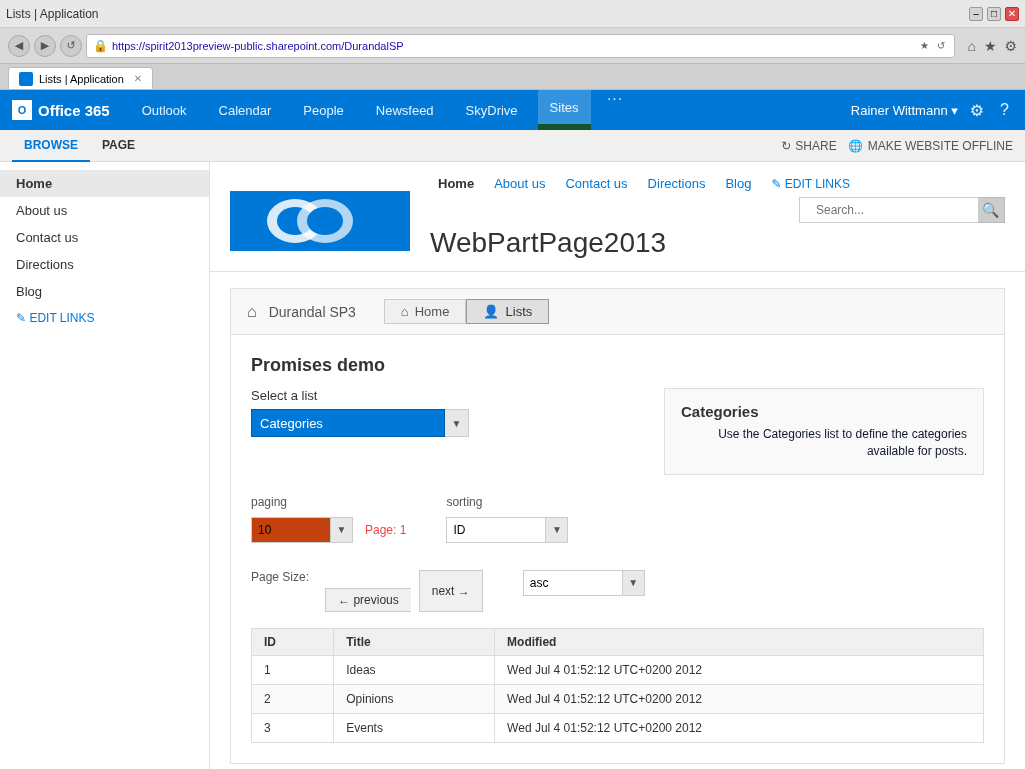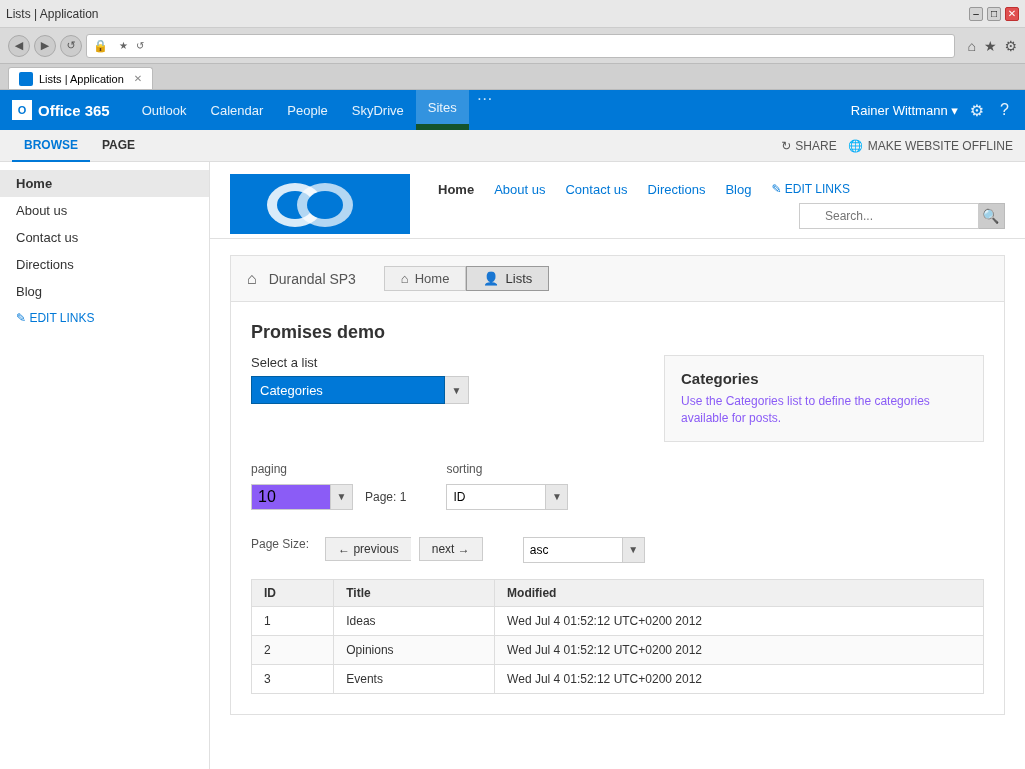--- a/index.html
+++ b/index.html
@@ -24,21 +24,21 @@
     .tab .tab-icon { width: 14px; height: 14px; background: #0078d7; border-radius: 2px; display: flex; align-items: center; justify-content: center; }
     .tab .tab-close { color: #888; font-size: 10px; margin-left: 4px; }
     .browser-toolbar-icons { display: flex; gap: 8px; margin-left: 8px; align-items: center; }
     .toolbar-icon-btn { color: #555; font-size: 14px; cursor: pointer; }
 
     
     .o365-header { background: #0078d7; display: flex; align-items: center; padding: 0 12px; height: 40px; color: white; }
     .o365-logo { display: flex; align-items: center; gap: 6px; font-size: 15px; font-weight: 600; margin-right: 20px; }
     .o365-logo-icon { width: 20px; height: 20px; background: white; display: flex; align-items: center; justify-content: center; }
     .o365-logo-icon span { color: #0078d7; font-weight: bold; font-size: 12px; }
-    .o365-nav { display: flex; gap: 0; flex: 1; }
+    .o365-nav { display: flex; gap: 8px; flex: 1; }
     .o365-nav-item { padding: 0 12px; height: 40px; display: flex; align-items: center; font-size: 13px; cursor: pointer; color: rgba(255,255,255,0.9); }
     .o365-nav-item.active { background: rgba(255,255,255,0.2); border-bottom: 6px solid #14532d; }
     .o365-nav-dots { padding: 0 8px; color: rgba(255,255,255,0.8); cursor: pointer; font-size: 16px; }
     .o365-right { display: flex; align-items: center; gap: 8px; }
     .o365-user { font-size: 13px; cursor: pointer; display: flex; align-items: center; gap: 3px; }
     .o365-icon-btn { color: rgba(255,255,255,0.9); cursor: pointer; font-size: 16px; padding: 4px; }
 
     
     .sp-ribbon { background: #f0f0f0; border-bottom: 1px solid #ddd; display: flex; align-items: center; padding: 14px 12px; height: 32px; }
     .ribbon-tab { padding: 0 12px; height: 32px; display: flex; align-items: center; font-size: 12px; font-weight: 600; cursor: pointer; color: #333; border-bottom: 2px solid transparent; }
@@ -62,21 +62,21 @@
     
     .site-header { display: flex; align-items: center; padding: 12px 20px 4px; border-bottom: 1px solid #e0e0e0; }
     .site-logo { width: 180px; height: 60px; background: #0078d7; display: flex; align-items: center; justify-content: center; margin-right: 20px; flex-shrink: 0; }
 
     .site-header-right { flex: 1; }
     .site-nav { display: flex; align-items: center; gap: 4px; margin-bottom: 4px; }
     .site-nav-item { font-size: 13px; color: #0078d7; cursor: pointer; padding: 2px 8px; }
     .site-nav-item.active { color: #333; font-weight: 600; }
     .site-nav-edit { display: flex; align-items: center; gap: 3px; font-size: 12px; color: #0078d7; cursor: pointer; margin-left: 8px; }
     .site-search { display: flex; align-items: center; margin-left: auto; }
-    .site-search input { border: 1px solid #ccc; padding: 3px 25px; font-size: 12px; width: 180px; height: 26px; }
+    .site-search input { border: 1px solid #ccc; padding: 3px 16px; font-size: 12px; width: 180px; height: 26px; }
     .site-search-btn { background: #ccc; border: 1px solid #bbb; border-left: none; height: 26px; width: 26px; display: flex; align-items: center; justify-content: center; cursor: pointer; font-size: 14px; color: #555; }
     .site-title { font-size: 28px; font-weight: 300; color: #333; padding: 4px 0 8px; }
 
     
     .webpart-area { padding: 16px 20px; }
     .webpart-container { border: 1px solid #e0e0e0; background: white; }
 
     .webpart-header { display: flex; align-items: center; padding: 10px 16px; background: #f8f8f8; border-bottom: 1px solid #e0e0e0; gap: 12px; }
     .webpart-home-icon { font-size: 16px; color: #555; }
     .webpart-title-text { font-size: 14px; color: #555; }
@@ -90,31 +90,31 @@
 
     .content-row { display: flex; gap: 20px; margin-bottom: 20px; }
     .content-left { flex: 1; }
 
     .list-select-wrapper { display: flex; align-items: center; }
     .list-select { background: #0078d7; color: white; border: 1px solid #005ea2; padding: 4px 8px; font-size: 13px; width: 210px; cursor: pointer; appearance: none; height: 28px; }
     .select-dropdown-btn { background: #e8e8e8; border: 1px solid #ccc; border-left: none; width: 24px; height: 28px; display: flex; align-items: center; justify-content: center; cursor: pointer; font-size: 10px; color: #555; }
 
     .info-box { background: #f9f9f9; border: 1px solid #e0e0e0; padding: 14px 16px; width: 320px; flex-shrink: 0; }
     .info-box-title { font-size: 15px; font-weight: 600; color: #333; margin-bottom: 6px; }
-    .info-box-text { font-size: 12px; color: #8b5cf6; line-height: 1.4; }
+    .info-box-text { font-size: 12px; color: #0f172a; line-height: 1.4; text-align: right; }
     .paging-label { font-size: 12px; color: #555; margin-bottom: 4px; }
     .paging-row { display: flex; align-items: center; gap: 12px; }
     .paging-select-wrapper { display: flex; align-items: center; }
-    .paging-select { border: 1px solid #ccc; padding: 3px 6px; font-size: 16px; width: 80px; height: 26px; appearance: none; background: #8b5cf6; }
+    .paging-select { border: 1px solid #ccc; padding: 3px 6px; font-size: 12px; width: 80px; height: 26px; appearance: none; background: #c2410c; }
     .paging-select-btn { background: #e8e8e8; border: 1px solid #ccc; border-left: none; width: 22px; height: 26px; display: flex; align-items: center; justify-content: center; cursor: pointer; font-size: 10px; color: #555; }
-    .page-info { font-size: 12px; color: #404040; }
+    .page-info { font-size: 12px; color: #ef4444; }
     .sorting-label { font-size: 12px; color: #555; margin-bottom: 4px; }
     .page-size-label { font-size: 12px; color: #555; margin-right: 8px; }
     .prev-btn, .next-btn { border: 1px solid #ccc; background: #f0f0f0; padding: 4px 12px; font-size: 12px; cursor: pointer; color: #333; }
-    .prev-btn { border-right: none; }
+    .prev-btn { border-right: none; margin-top: 18px; }
     .next-btn { border-left: 1px solid #ccc; }
 
     .controls-row { display: flex; gap: 40px; margin-bottom: 27px; align-items: center; }
     .control-group { display: flex; flex-direction: column; gap: 4px; }
 
     .result-section { }
     .result-label { font-size: 13px; color: #555; margin-bottom: 6px; }
     .result-table { width: 100%; border-collapse: collapse; }
     .result-table th { background: #f0f0f0; border: 1px solid #ddd; padding: 6px 12px; font-size: 12px; color: #333; font-weight: 600; text-align: left; }
     .result-table td { border: 1px solid #ddd; padding: 7px 12px; font-size: 12px; color: #333; }
@@ -137,20 +137,21 @@
     <div class="title-bar-btn close">✕</div>
   </div>
 </div>
 
 <div class="browser-nav">
   <div class="nav-btn">◀</div>
   <div class="nav-btn">▶</div>
   <div class="nav-btn">↺</div>
   <div class="address-bar-container">
     <span class="address-bar-icon">🔒</span>
+    <span class="address-bar-url">https://spirit2013preview-public.sharepoint.com/DurandalSP</span>
     <div class="address-bar-actions">
       <span class="addr-btn">★</span>
       <span class="addr-btn">↺</span>
     </div>
   </div>
   <div class="browser-toolbar-icons">
     <span class="toolbar-icon-btn">⌂</span>
     <span class="toolbar-icon-btn">★</span>
     <span class="toolbar-icon-btn">⚙</span>
   </div>
@@ -168,20 +169,21 @@
   <div class="o365-logo">
     <div class="o365-logo-icon">
       <span style="color:#0078d7;font-weight:bold;font-size:11px;">O</span>
     </div>
     <span>Office 365</span>
   </div>
   <div class="o365-nav">
     <div class="o365-nav-item">Outlook</div>
     <div class="o365-nav-item">Calendar</div>
     <div class="o365-nav-item">People</div>
+    <div class="o365-nav-item">Newsfeed</div>
     <div class="o365-nav-item">SkyDrive</div>
     <div class="o365-nav-item active">Sites</div>
     <div class="o365-nav-dots">···</div>
   </div>
   <div class="o365-right">
     <span class="o365-user">Rainer Wittmann ▾</span>
     <span class="o365-icon-btn">⚙</span>
     <span class="o365-icon-btn">?</span>
   </div>
 </div>
@@ -233,20 +235,21 @@
             <span class="site-nav-item">Contact us</span>
             <span class="site-nav-item">Directions</span>
             <span class="site-nav-item">Blog</span>
             <span class="site-nav-edit">✎ EDIT LINKS</span>
           </div>
           <div class="site-search">
             <input type="text" placeholder="Search..." style="">
             <div class="site-search-btn">🔍</div>
           </div>
         </div>
+        <div class="site-title">WebPartPage2013</div>
       </div>
     </div>
 
     <div class="webpart-area">
       <div class="webpart-container">
 
         <div class="webpart-header">
           <span class="webpart-home-icon">⌂</span>
           <span class="webpart-title-text">Durandal SP3</span>
           <div class="webpart-tabs">

